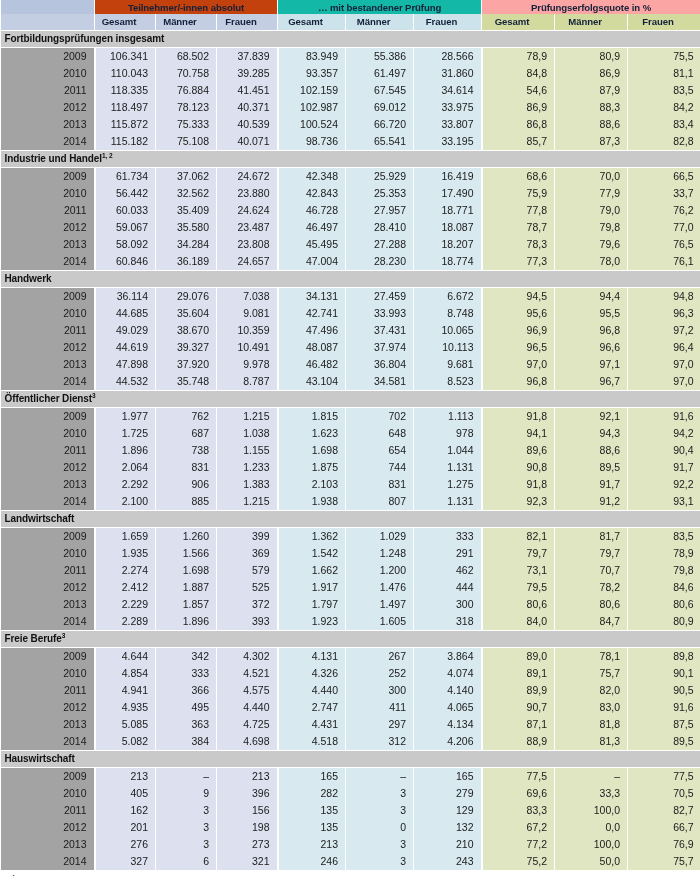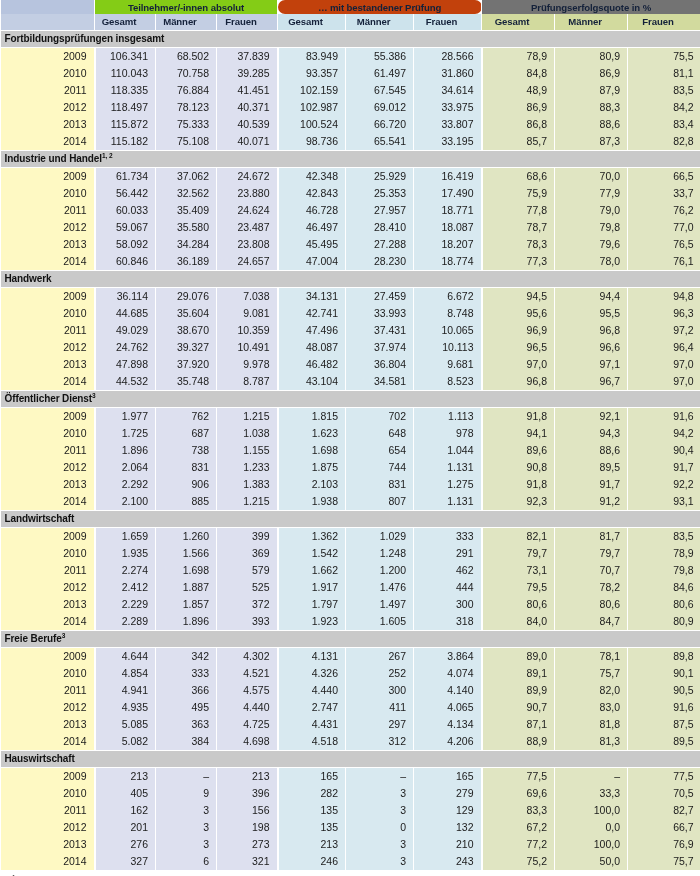--- a/index.html
+++ b/index.html
@@ -52,23 +52,23 @@
     padding: 0 12px 1px 0;
     font-size: 9.6px;
     font-weight: bold;
     text-align: center;
     color: #14213a;
     letter-spacing: -0.1px;
     margin-left: 17px;
   }
 
   .g-blank   { background: #b7c4de; }
-  .g-abs     { background: #84cc16; margin-top: 12px; }
-  .g-pass    { background: #c2410c; border-radius: 7px; }
-  .g-quote   { background: #737373; }
+  .g-abs     { background: #c2410c; margin-top: 12px; }
+  .g-pass    { background: #14b8a6; }
+  .g-quote   { background: #fca5a5; }
 
   .s-blank   { background: #c3cee3; }
   .s-abs     { background: #c3cee3; }
   .s-pass    { background: #cde3ec; }
   .s-quote   { background: #d2da9e; }
 
   .hdr-group th.g-abs,
   .hdr-group th.g-pass,
   .hdr-group th.g-quote { border-left: 1px solid #ffffff; border-right: 1px solid #ffffff; }
   .hdr-sub th { border-left: 1px solid #ffffff; border-right: 1px solid #ffffff; }
@@ -92,21 +92,21 @@
     height: 16px;
     padding: 0 7px 1px 0;
     font-size: 10.5px;
     text-align: right;
     color: #1b1b1b;
     white-space: nowrap;
   }
   td.year {
     text-align: left;
     padding-left: 5px;
-    background: #fef9c3;
+    background: #a3a3a3;
   }
   td.v-abs   { background: #dde0ef; border-left: 1px solid #ffffff; }
   td.v-pass  { background: #d8e9f0; border-left: 1px solid #ffffff; }
   td.v-quote { background: #e0e5c2; border-left: 1px solid #ffffff; }
   td.grpstart { border-left: 2px solid #ffffff; }
 
   tr.data:last-child td { border-bottom: 0; }
 
   
   .notes {
@@ -188,21 +188,21 @@
           <td class="v-quote">81,1</td>
         </tr>
         <tr class="data">
           <td class="year">2011</td>
           <td class="v-abs grpstart">118.335</td>
           <td class="v-abs">76.884</td>
           <td class="v-abs">41.451</td>
           <td class="v-pass grpstart">102.159</td>
           <td class="v-pass">67.545</td>
           <td class="v-pass">34.614</td>
-          <td class="v-quote grpstart">48,9</td>
+          <td class="v-quote grpstart">54,6</td>
           <td class="v-quote">87,9</td>
           <td class="v-quote">83,5</td>
         </tr>
         <tr class="data">
           <td class="year">2012</td>
           <td class="v-abs grpstart">118.497</td>
           <td class="v-abs">78.123</td>
           <td class="v-abs">40.371</td>
           <td class="v-pass grpstart">102.987</td>
           <td class="v-pass">69.012</td>
@@ -344,21 +344,21 @@
           <td class="v-abs">10.359</td>
           <td class="v-pass grpstart">47.496</td>
           <td class="v-pass">37.431</td>
           <td class="v-pass">10.065</td>
           <td class="v-quote grpstart">96,9</td>
           <td class="v-quote">96,8</td>
           <td class="v-quote">97,2</td>
         </tr>
         <tr class="data">
           <td class="year">2012</td>
-          <td class="v-abs grpstart">24.762</td>
+          <td class="v-abs grpstart">44.619</td>
           <td class="v-abs">39.327</td>
           <td class="v-abs">10.491</td>
           <td class="v-pass grpstart">48.087</td>
           <td class="v-pass">37.974</td>
           <td class="v-pass">10.113</td>
           <td class="v-quote grpstart">96,5</td>
           <td class="v-quote">96,6</td>
           <td class="v-quote">96,4</td>
         </tr>
         <tr class="data">

